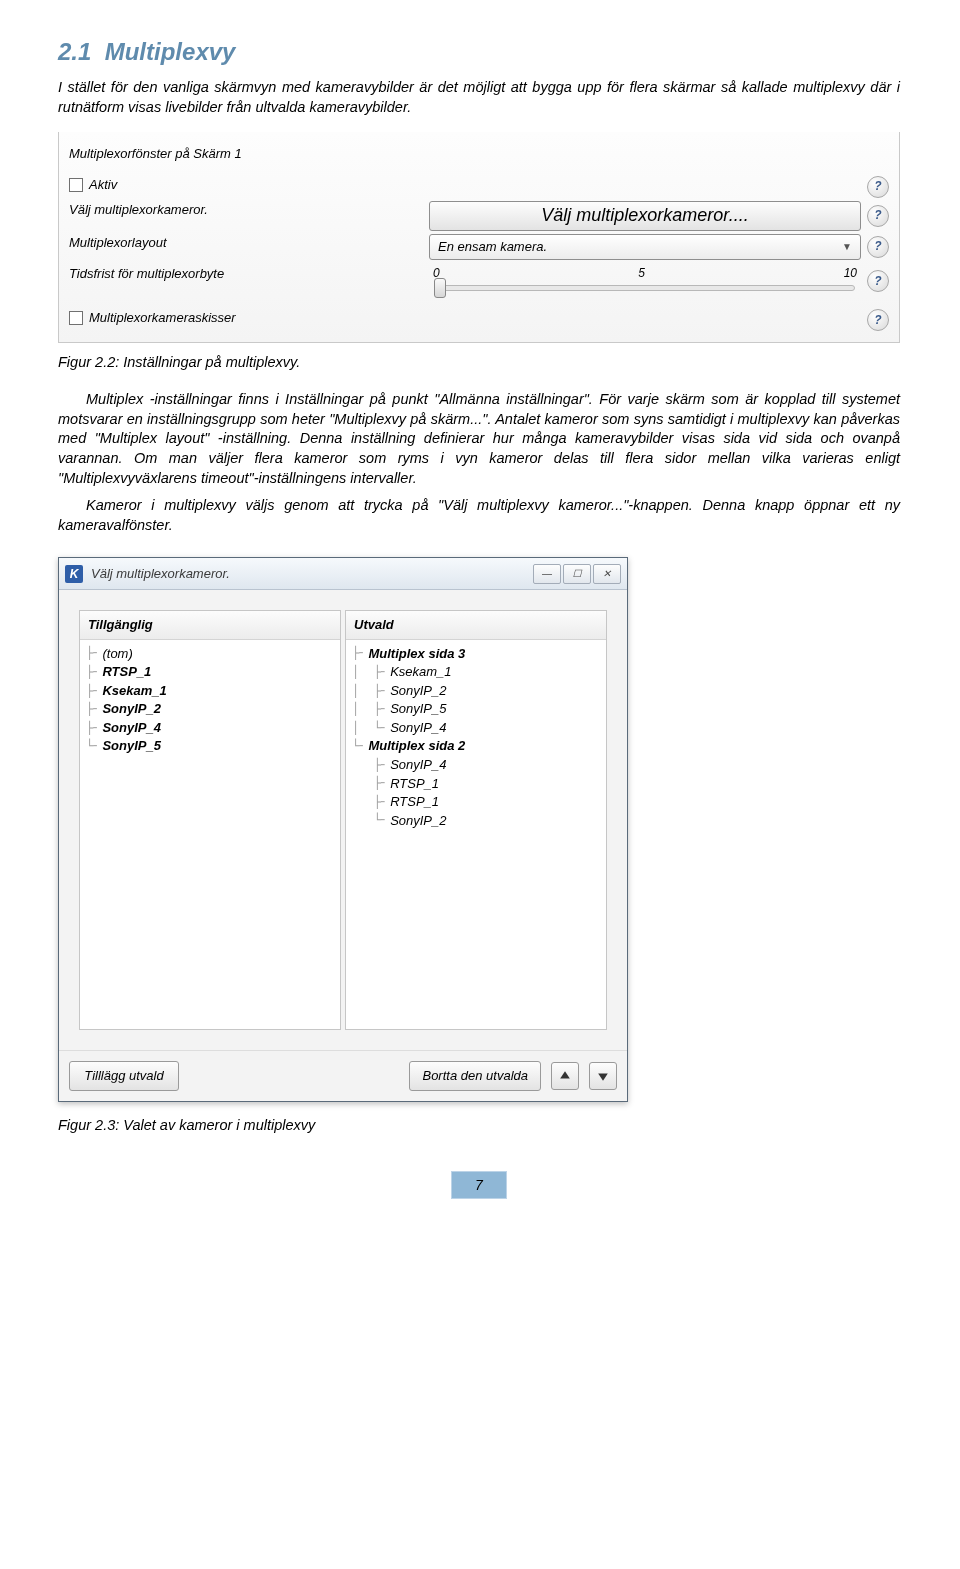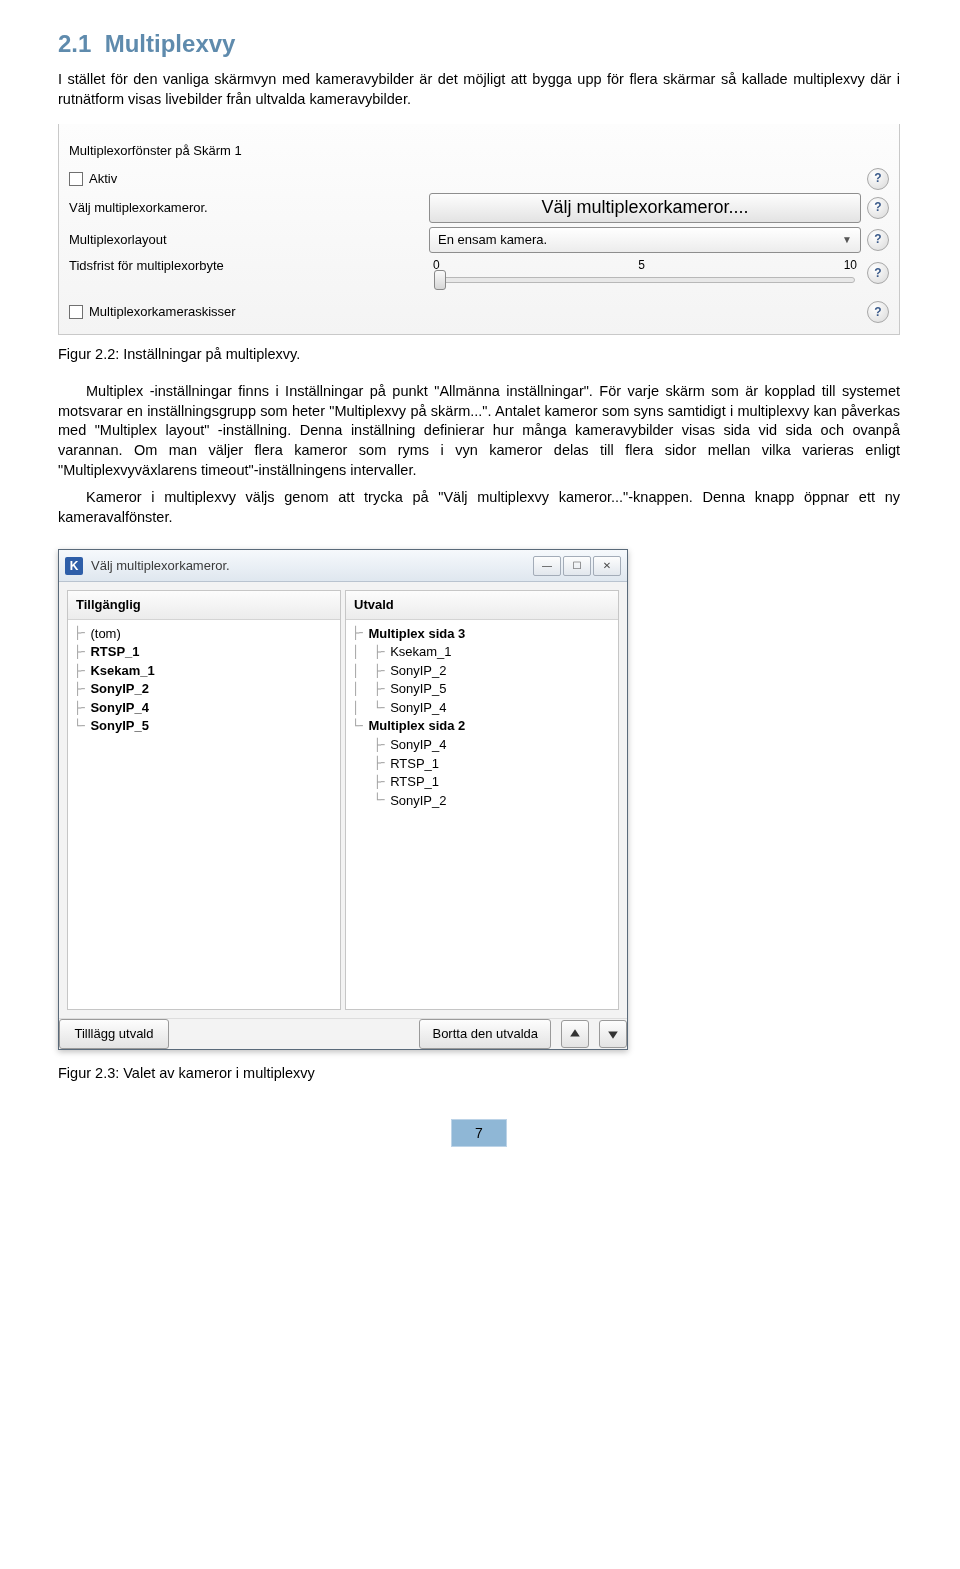--- a/index.html
+++ b/index.html
@@ -6,22 +6,23 @@
   body {
     font-family: Arial, Helvetica, sans-serif;
     margin: 0;
     background: #fff;
     color: #000;
     font-size: 14.5px;
     line-height: 1.35;
   }
   .page {
     width: 960px;
-    margin: 0 auto;
+    margin: 8px auto;
     padding: 20px 60px 30px 58px;
+    font-style: italic;
   }
   h2.section-title {
     font-size: 24px;
     font-weight: bold;
     color: #5f8bad;
     margin: 8px 0 10px 0;
   }
   p.body-text { margin: 8px 0; text-align: justify; }
   p.indent { text-indent: 28px; }
   .caption { margin: 10px 0 18px 0; font-size: 14.5px; }
@@ -32,21 +33,21 @@
     border: 1px solid #c9c9c9;
     border-top: none;
     background: linear-gradient(#fdfdfd,#f4f4f4);
     padding: 10px 10px 8px 10px;
     margin: 14px 0 4px 0;
     width: 100%;
     font-family: "Segoe UI", Tahoma, sans-serif;
     font-size: 13px;
     color: #000;
   }
-  .row { display: flex; align-items: center; min-height: 28px; margin: 3px 0; }
+  .row { display: flex; align-items: flex-start; min-height: 28px; margin: 3px 0; }
   .row-label { flex: 0 0 360px; }
   .row-control { flex: 1; display: flex; align-items: center; gap: 6px; }
   .wincheck {
     width: 14px; height: 14px; border: 1px solid #707070; background: #fff; display: inline-block; margin-right: 6px; vertical-align: middle;
   }
   .winbutton {
     flex: 1;
     height: 30px;
     border: 1px solid #8e8e8e;
     border-radius: 3px;
@@ -107,38 +108,38 @@
     width: 18px; height: 18px; background: #2e5ea8; color: #fff; font-weight: bold;
     display: flex; align-items: center; justify-content: center; font-size: 12px; border-radius: 2px;
   }
   .dlg-title-text { color: #3a3a3a; }
   .winbtns { display: flex; gap: 2px; }
   .winbtn {
     width: 28px; height: 20px; border: 1px solid #a3acb8; background: linear-gradient(#fdfdfd,#e2e7ed);
     border-radius: 2px; display: flex; align-items: center; justify-content: center; font-size: 10px; color: #4a4a4a;
     cursor: pointer;
   }
-  .dlg-body { display: flex; padding: 8px; gap: 0; background: #f3f3f3; }
+  .dlg-body { display: flex; padding: 20px; gap: 0; background: #f3f3f3; }
   .tree-col { flex: 1 1 0; background: #fff; border: 1px solid #c6c6c6; min-height: 420px; padding: 0; }
   .tree-col + .tree-col { margin-left: 4px; }
   .tree-header {
     background: linear-gradient(#fcfcfc,#ececec); border-bottom: 1px solid #d4d4d4;
     padding: 5px 8px; font-weight: bold;
   }
   .tree { padding: 4px 6px 6px 6px; }
   .tree-item, .tree-sub {
     display: flex; align-items: center; margin: 1px 0;
   }
   .tree-item .branch, .tree-sub .branch {
     color: #a0a0a0; font-family: Consolas, monospace; white-space: pre; font-size: 12px;
     margin-right: 2px;
   }
   .tree-item.bold, .tree-sub.bold { font-weight: bold; }
   .dlg-footer {
-    display: flex; align-items: center; gap: 10px; padding: 0; background: #f3f3f3; border-top: 1px solid #ddd;
+    display: flex; align-items: center; gap: 10px; padding: 10px; background: #f3f3f3; border-top: 1px solid #ddd;
   }
   .dlg-btn {
     border: 1px solid #9a9a9a; background: linear-gradient(#fdfdfd,#e3e3e3); border-radius: 3px;
     padding: 5px 12px; cursor: pointer; min-width: 110px; text-align: center;
   }
   .spacer { flex: 1; }
   .arrow-btn {
     width: 28px; height: 28px; border: 1px solid #9a9a9a; background: linear-gradient(#fdfdfd,#e3e3e3); border-radius: 3px;
     display: flex; align-items: center; justify-content: center; cursor: pointer;
   }

